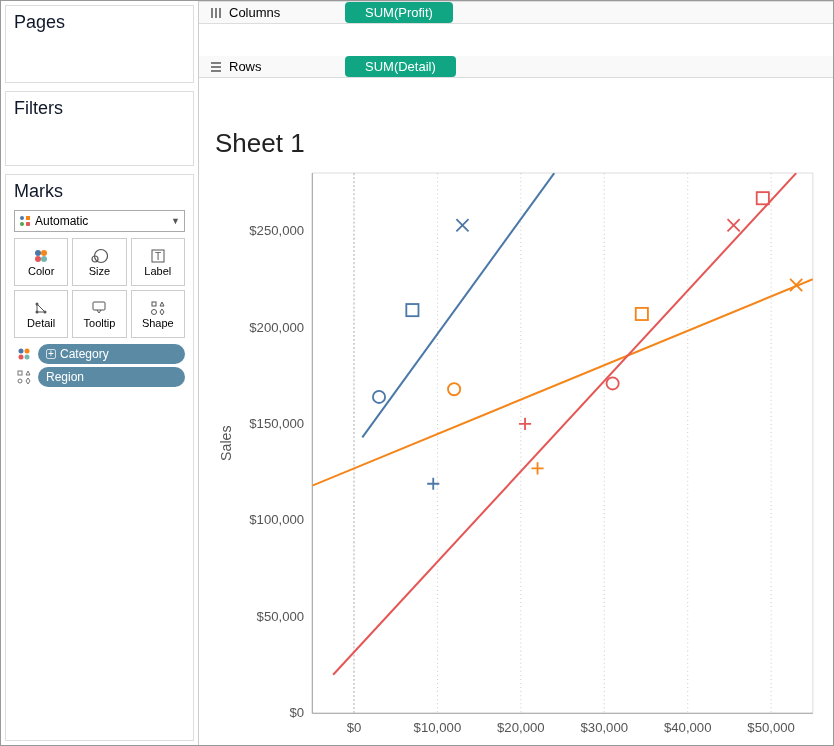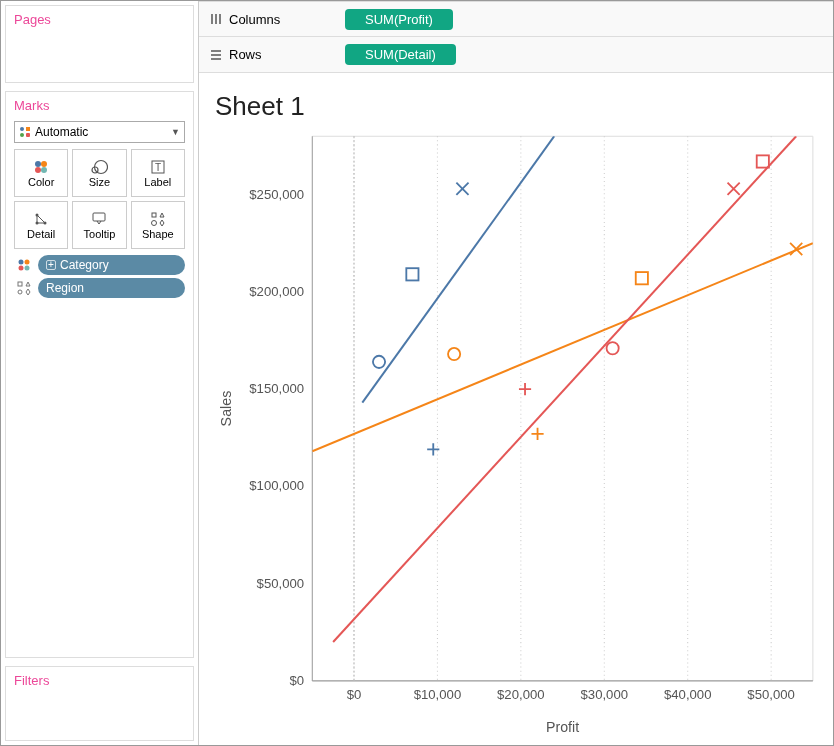--- a/index.html
+++ b/index.html
@@ -1,22 +1,22 @@
 <!DOCTYPE html>
 <html><head>
 <meta charset="utf-8">
 <style>
   * { box-sizing: border-box; margin: 0; padding: 0; font-family: Arial, Helvetica, sans-serif; }
   body { background: #fff; width: 834px; height: 746px; overflow: hidden; border: 1px solid #999; }
   .app { display: flex; height: 100%; }
   .left-col { width: 198px; display: flex; flex-direction: column; border-right: 1px solid #ccc; }
-  .right-col { flex: 1; display: flex; flex-direction: column; }
+  .right-col { flex: 1; display: flex; flex-direction: column; gap: 32px; }
 
   .panel { border: 1px solid #ddd; margin: 4px; background: #fff; }
-  .panel-header { font-size: 13px; color: #ec4899; padding: 6px 8px 4px; }
+  .panel-header { font-size: 18px; color: #0f172a; padding: 6px 8px 4px; }
   .pages { height: 78px; }
   .filters { height: 75px; }
   .marks { flex: 1; }
   .marks .panel-header { padding-bottom: 6px; }
 
   .dropdown { margin: 2px 8px 6px; border: 1px solid #aaa; height: 22px; display: flex; align-items: center; padding: 0 4px; font-size: 12px; cursor: pointer; position: relative; background: #fff; }
   .dropdown .dd-icon { margin-right: 4px; display:flex; }
   .dropdown .caret { position: absolute; right: 4px; font-size: 9px; color: #555; }
 
   .marks-grid { display: grid; grid-template-columns: repeat(3, 1fr); gap: 4px 4px; margin: 2px 8px 6px; }
@@ -40,20 +40,23 @@
   .chart-wrap { position: relative; width: 100%; height: calc(100% - 40px); }
   svg.plot { width: 100%; height: 100%; }
 </style>
 </head>
 <body>
 
 <div class="app">
   <div class="left-col">
     <div class="panel pages">
       <div class="panel-header">Pages</div>
+    </div>
+    <div class="panel filters">
+      <div class="panel-header">Filters</div>
     </div>
     <div class="panel marks">
       <div class="panel-header">Marks</div>
       <div class="dropdown">
         <span class="dd-icon">
           <svg width="12" height="12">
               <circle cx="3" cy="3" r="2" fill="#4c78a8"></circle>
               <rect x="7" y="1" width="4" height="4" fill="#f58518"></rect>
               <circle cx="3" cy="9" r="2" fill="#54a24b"></circle>
               <rect x="7" y="7" width="4" height="4" fill="#e45756" rx="1"></rect>
@@ -146,23 +149,20 @@
               <rect x="1" y="1" width="4" height="4" fill="none" stroke="#777"></rect>
               <polygon points="11,1 13,5 9,5" fill="none" stroke="#777"></polygon>
               <circle cx="3" cy="11" r="2" fill="none" stroke="#777"></circle>
               <polygon points="11,8 13,11 11,14 9,11" fill="none" stroke="#777"></polygon>
             </svg>
           </span>
         <div class="pill">
           <span>Region</span>
         </div>
       </div>
-    </div>
-    <div class="panel filters">
-      <div class="panel-header">Filters</div>
     </div>
   </div>
 
   <div class="right-col">
     <div class="shelf-row">
       <div class="shelf-label">
         <span class="si">
             <svg width="14" height="14">
               <line x1="3" y1="2" x2="3" y2="12" stroke="#555" stroke-width="1.5"></line>
               <line x1="7" y1="2" x2="7" y2="12" stroke="#555" stroke-width="1.5"></line>

